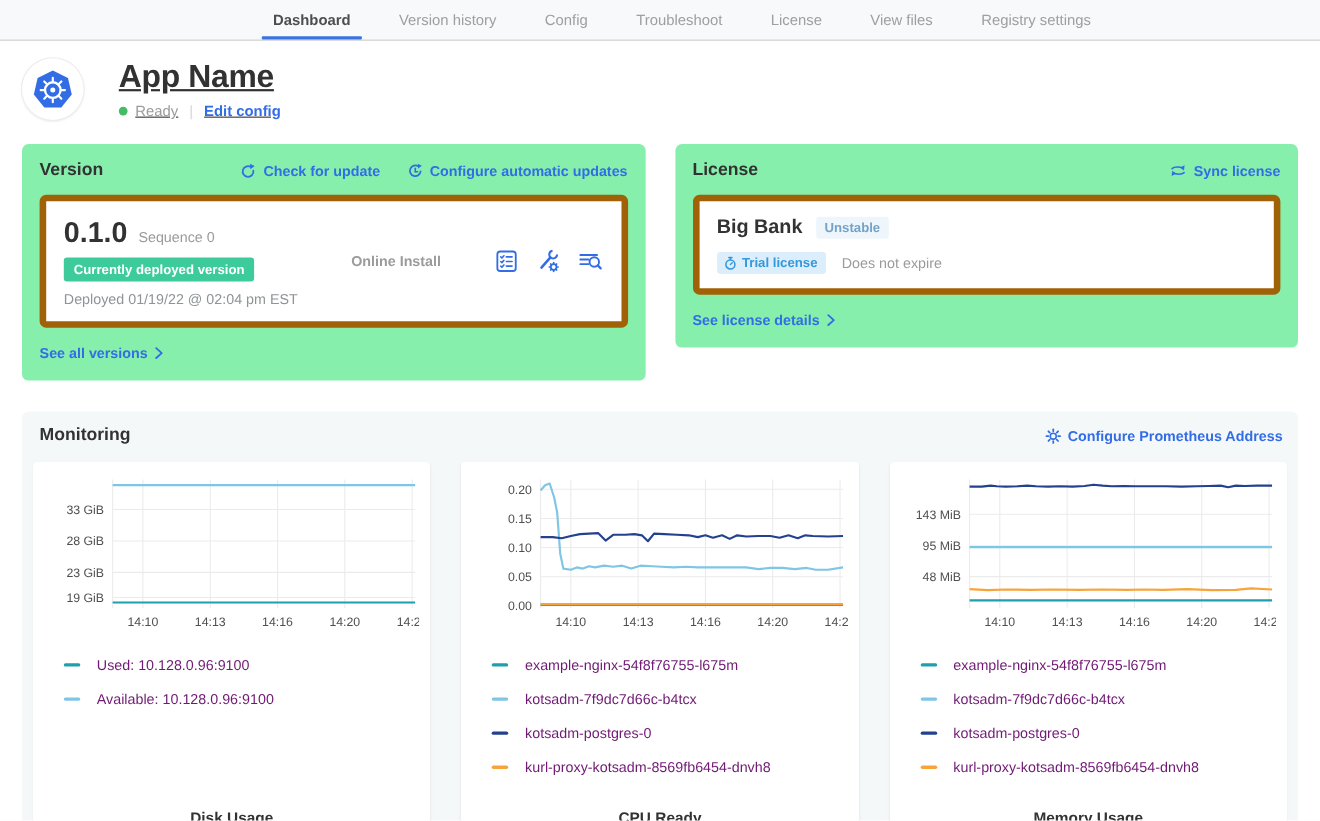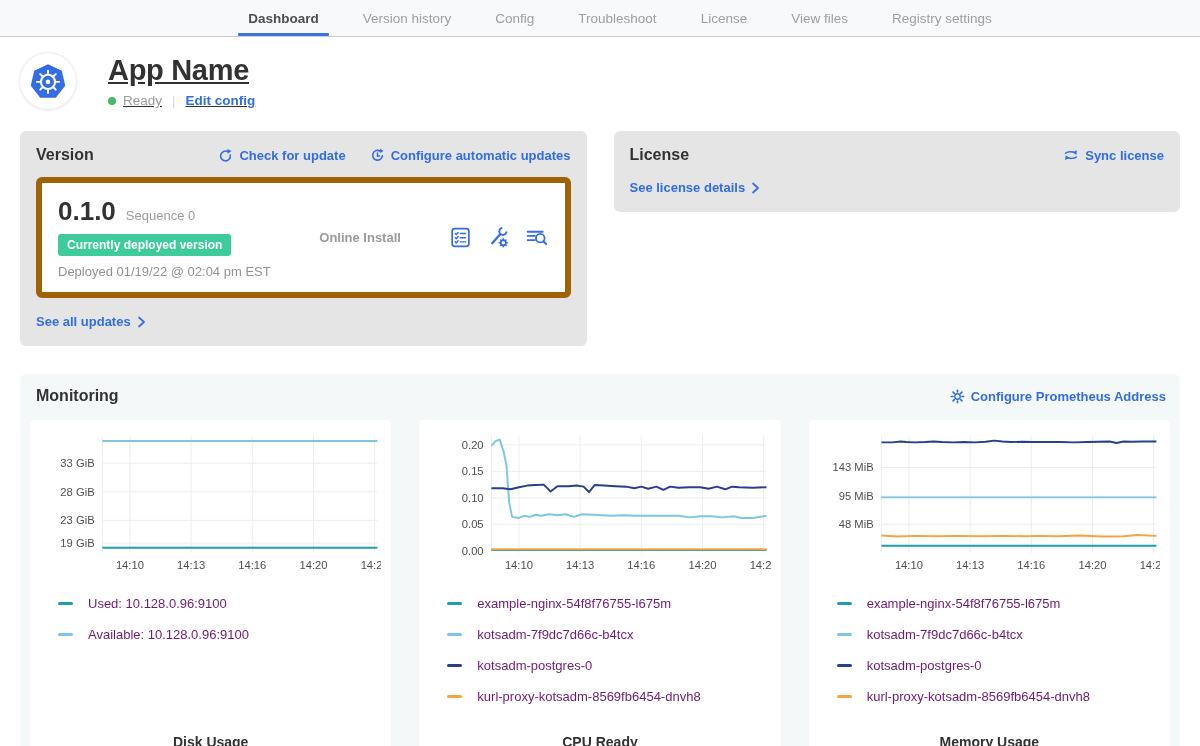--- a/index.html
+++ b/index.html
@@ -19,21 +19,21 @@
   .app-head-text { margin-left:32px;text-decoration:underline; }
   .app-title { font-size:29px; font-weight:bold; letter-spacing:-.3px; }
   .status-row { display:flex; align-items:center; margin-top:6px; font-size:13.5px; }
   .status-dot { width:8px; height:8px; border-radius:50%; background:#44bb66; margin-right:7px; }
   .status-text { color:#9b9b9b; }
   .status-sep { color:#d4d7d9; margin:0 10px; }
   a.blue-link, .blue-link { color:#326de6; font-weight:bold; font-size:13px; text-decoration:none; cursor:pointer; display:inline-flex; align-items:center; gap:6px; }
 
   
   .cards-row { display:flex; gap:27px; margin-top:22px; align-items:flex-start; }
-  .panel { background:#e5e5e5; border-radius:6px; padding:15px 16px 16px; flex:1 1 0; }
+  .panel { background:#86efac; border-radius:6px; padding:15px 16px 16px; flex:1 1 0; }
   .panel-head { display:flex; align-items:center; justify-content:space-between; }
   .panel-title { font-size:16px; font-weight:bold; }
   .head-links { display:flex; gap:24px; }
   .white-card { background:#fff; border:6px solid #a16207; border-radius:6px; margin-top:13px; padding:13px 16px; }
 
   .version-body { display:flex; align-items:center; justify-content:space-between; }
   .ver-line { display:flex; align-items:baseline; gap:10px; }
   .ver-number { font-size:26px; font-weight:bold; }
   .ver-seq { font-size:13px; color:#9b9b9b; }
   .deploy-badge { display:inline-block; background:#3ecb9c; color:#fff; font-size:12px; font-weight:bold; padding:4px 9px; border-radius:3px; margin:7px 0 8px; }
@@ -176,21 +176,21 @@
               <line x1="2.5" y1="13.5" x2="9.5" y2="13.5"></line>
             </g>
             <circle cx="14.6" cy="11.6" r="4.1" fill="none" stroke="#326de6" stroke-width="1.7"></circle>
             <line x1="17.6" y1="14.6" x2="20.2" y2="17.2" stroke="#326de6" stroke-width="1.9" stroke-linecap="round"></line>
           </svg>
         </div>
       </div>
 
       <div class="see-link">
         <span class="blue-link">
-          <span>See all updates</span>
+          <span>See all versions</span>
           <svg class="icon" width="9" height="12" viewBox="0 0 9 12">
             <polyline points="2,1.5 7,6 2,10.5" fill="none" stroke="#326de6" stroke-width="1.7" stroke-linecap="round" stroke-linejoin="round"></polyline>
           </svg>
         </span>
       </div>
     </div>
 
     <div class="panel">
       <div class="panel-head">
         <div class="panel-title">License</div>
@@ -198,20 +198,38 @@
           <svg class="icon" width="16" height="14" viewBox="0 0 16 14">
             <path d="M2.5 5.2 C4.5 3.4, 10 3.4, 12.2 5" fill="none" stroke="#326de6" stroke-width="1.5" stroke-linecap="round"></path>
             <polygon points="13.9,2.2 13.3,6.9 9.9,4.3" fill="#326de6"></polygon>
             <path d="M13.5 9 C11.5 10.8, 6 10.8, 3.8 9.2" fill="none" stroke="#326de6" stroke-width="1.5" stroke-linecap="round"></path>
             <polygon points="2.1,12 2.7,7.3 6.1,9.9" fill="#326de6"></polygon>
           </svg>
           <span>Sync license</span>
         </span>
       </div>
 
+      <div class="white-card">
+        <div class="lic-row1">
+          <span class="lic-name">Big Bank</span>
+          <span class="chan-badge">Unstable</span>
+        </div>
+        <div class="lic-row2">
+          <span class="trial-badge">
+            <svg class="icon" width="12" height="13" viewBox="0 0 12 13">
+              <circle cx="6" cy="7.4" r="4.1" fill="none" stroke="#3498db" stroke-width="1.4"></circle>
+              <line x1="6" y1="1.2" x2="6" y2="3" stroke="#3498db" stroke-width="1.4" stroke-linecap="round"></line>
+              <line x1="4.6" y1="1.2" x2="7.4" y2="1.2" stroke="#3498db" stroke-width="1.4" stroke-linecap="round"></line>
+              <line x1="6" y1="7.4" x2="7.7" y2="5.9" stroke="#3498db" stroke-width="1.3" stroke-linecap="round"></line>
+            </svg>
+            <span>Trial license</span>
+          </span>
+          <span class="expiry">Does not expire</span>
+        </div>
+      </div>
 
       <div class="see-link">
         <span class="blue-link">
           <span>See license details</span>
           <svg class="icon" width="9" height="12" viewBox="0 0 9 12">
             <polyline points="2,1.5 7,6 2,10.5" fill="none" stroke="#326de6" stroke-width="1.7" stroke-linecap="round" stroke-linejoin="round"></polyline>
           </svg>
         </span>
       </div>
     </div>

